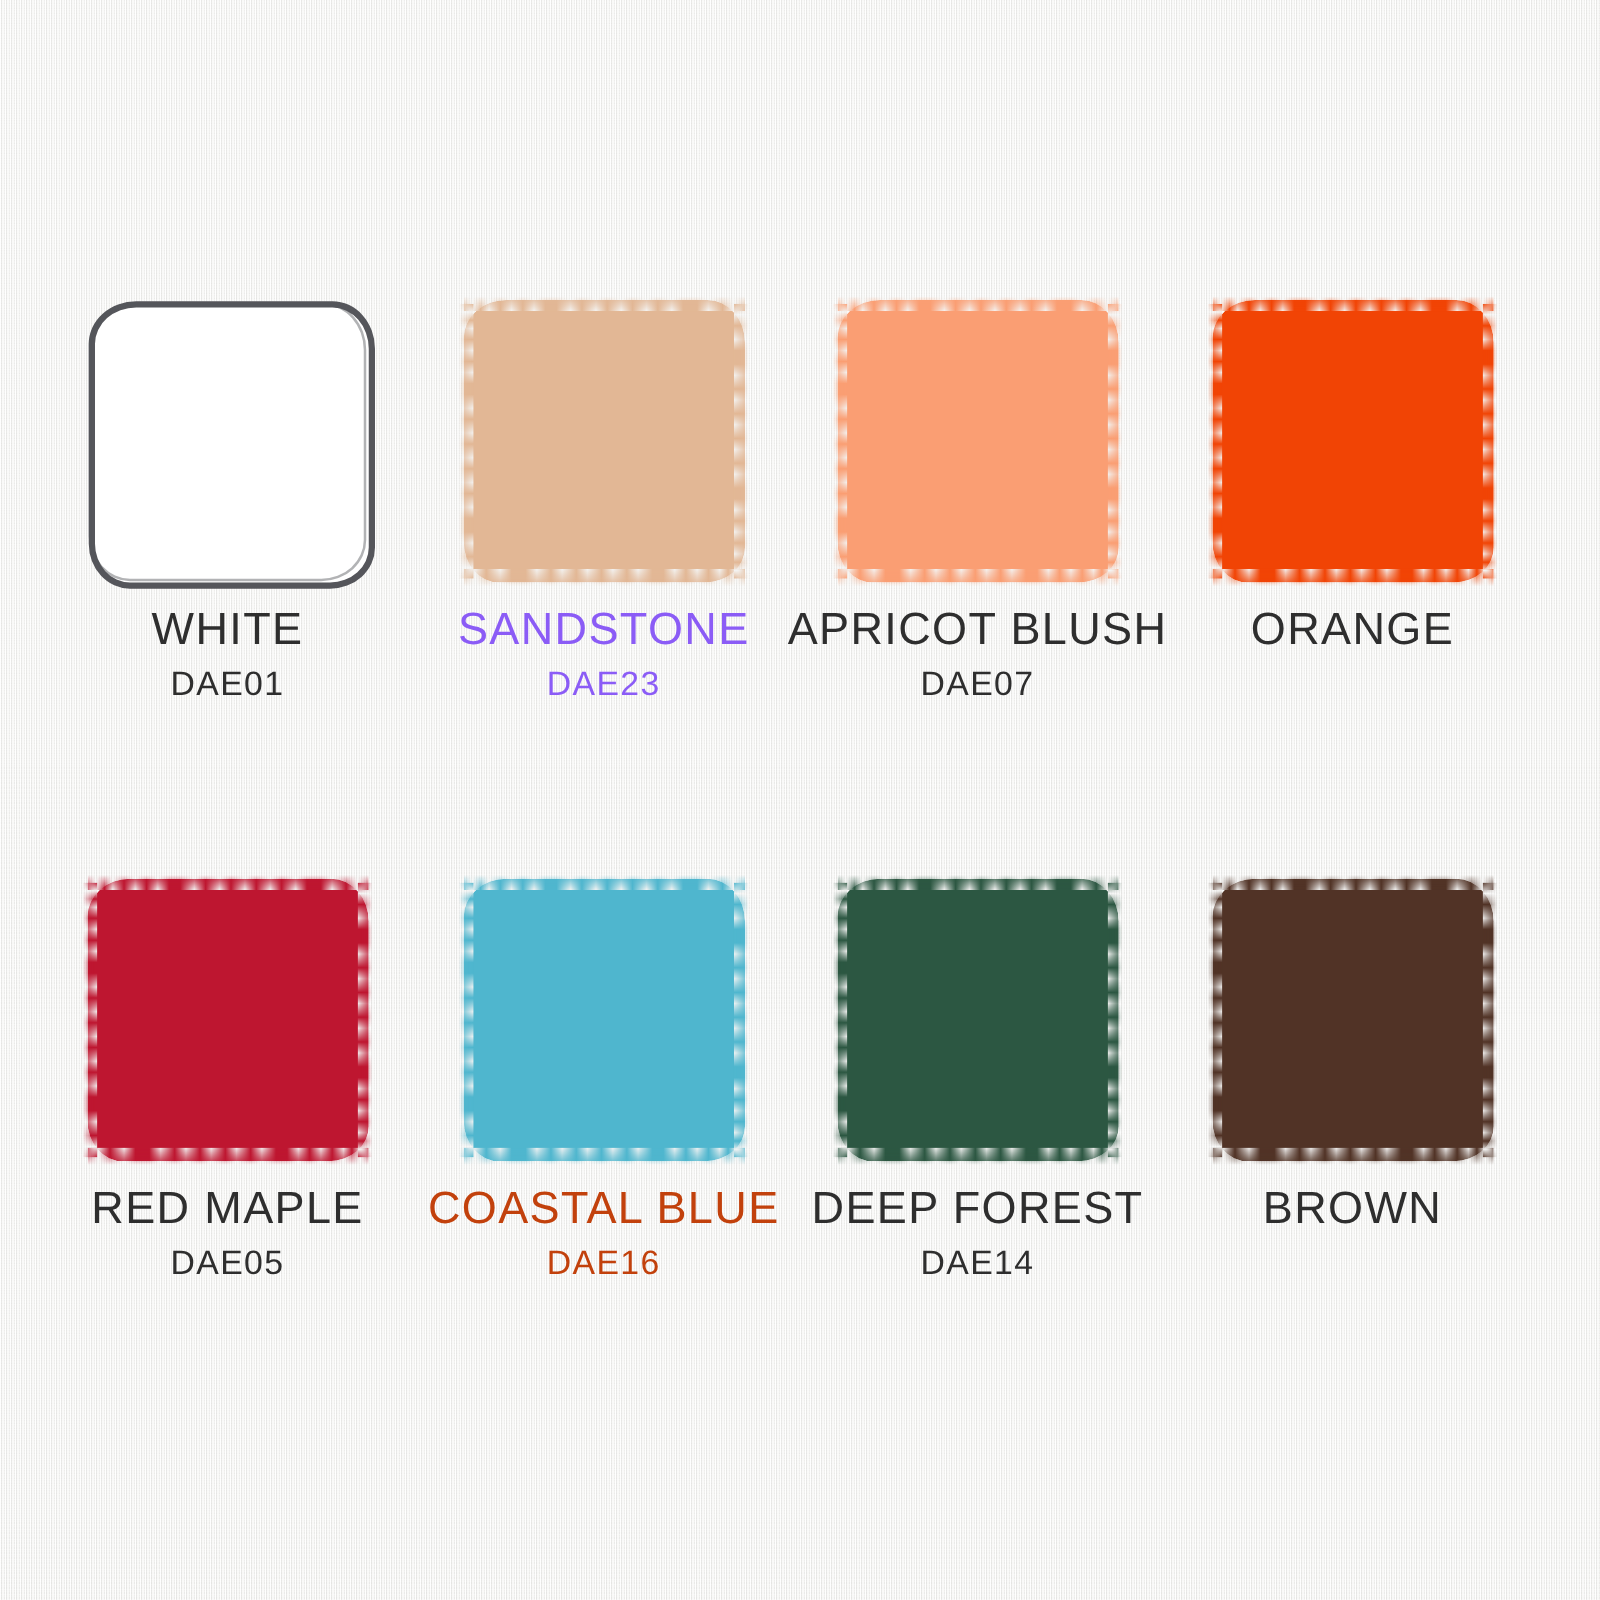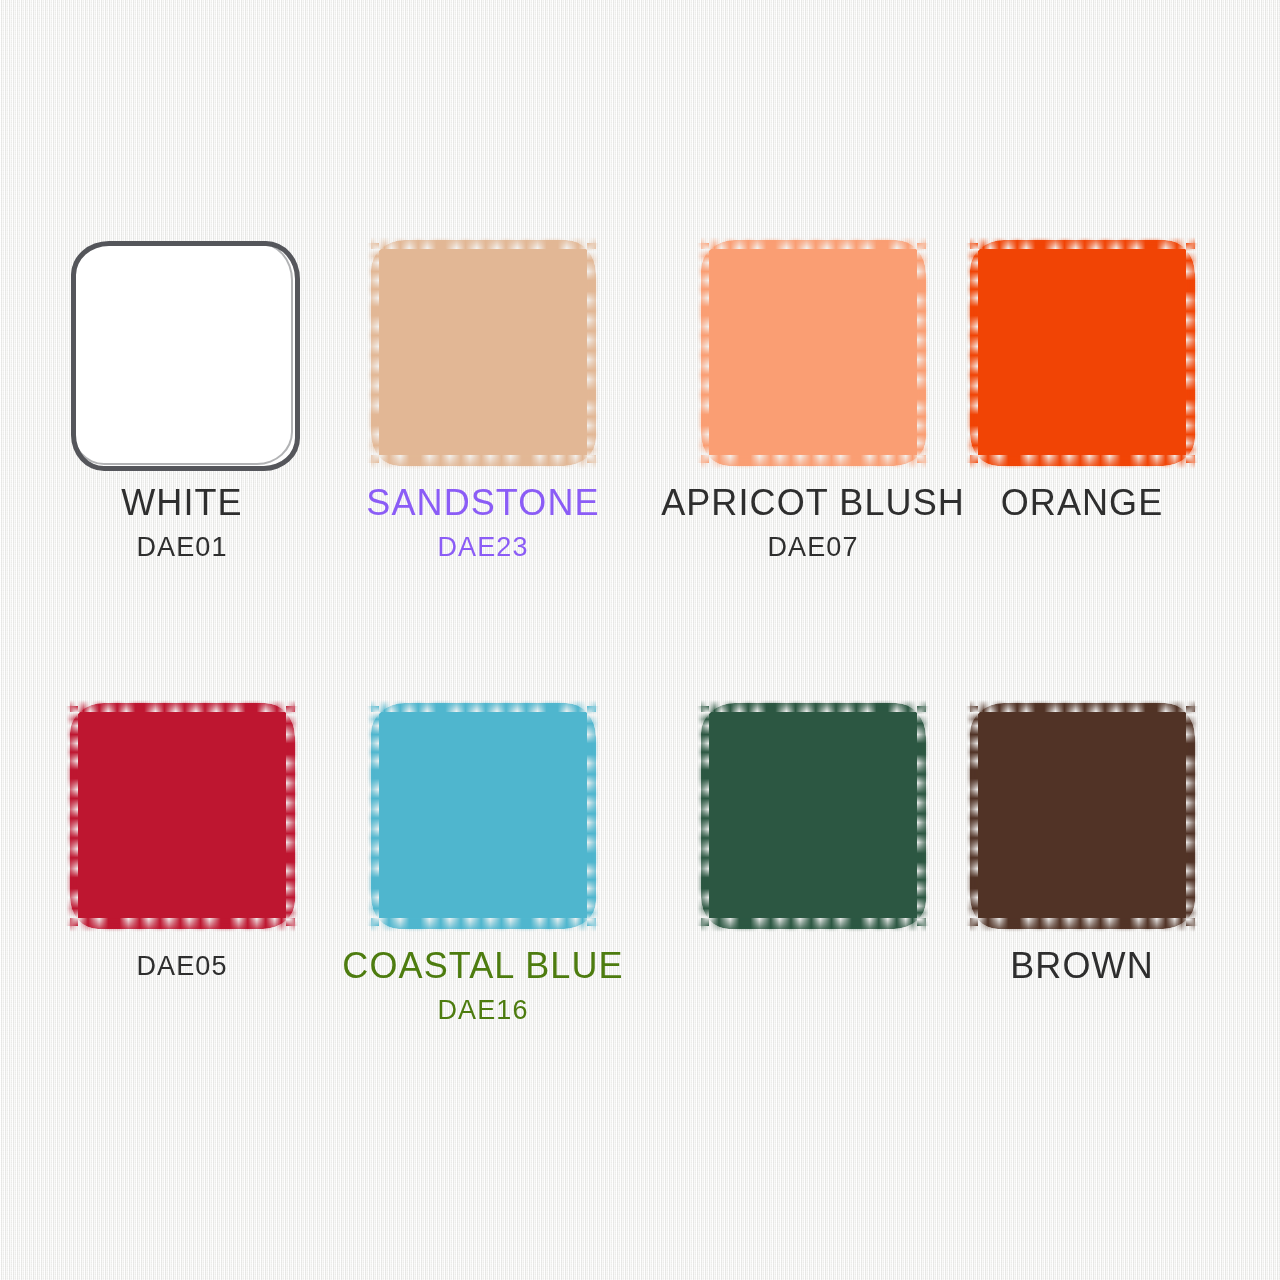--- a/index.html
+++ b/index.html
@@ -59,21 +59,21 @@
   }
 
   .swatch-cell {
     position: absolute;
     width: 232px;
   }
 
   
   .col-0 { left: 66px; }
   .col-1 { left: 367px; }
-  .col-2 { left: 666px; margin-left: 31px; }
+  .col-2 { left: 666px; }
   .col-3 { left: 966px; }
 
   
   .row-0 { top: 237px; }
   .row-1 { top: 700px; }
 
   .chip-wrap {
     position: relative;
     width: 232px;
     height: 232px;
@@ -223,46 +223,51 @@
 
   <div class="swatch-cell col-0 row-1">
     <div class="chip-wrap">
       <div class="chip brushed" style="background: rgb(190, 22, 48);"></div>
       <div class="rag rag-top" style="background: linear-gradient(90deg, rgb(190, 22, 48) 0%, rgb(243, 243, 242) 3%, rgb(190, 22, 48) 6%, rgb(243, 243, 242) 9%, rgb(190, 22, 48) 13%, rgb(243, 243, 242) 17%, rgb(190, 22, 48) 21%, rgb(243, 243, 242) 25%, rgb(190, 22, 48) 29%, rgb(190, 22, 48) 33%, rgb(243, 243, 242) 38%, rgb(190, 22, 48) 42%, rgb(243, 243, 242) 47%, rgb(190, 22, 48) 51%, rgb(243, 243, 242) 56%, rgb(190, 22, 48) 60%, rgb(243, 243, 242) 65%, rgb(190, 22, 48) 69%, rgb(243, 243, 242) 74%, rgb(190, 22, 48) 78%, rgb(190, 22, 48) 83%, rgb(243, 243, 242) 87%, rgb(190, 22, 48) 92%, rgb(243, 243, 242) 96%, rgb(190, 22, 48) 100%); mask-image: linear-gradient(to top, rgb(0, 0, 0), rgba(0, 0, 0, 0));"></div>
       <div class="rag rag-bottom" style="background: linear-gradient(270deg, rgb(190, 22, 48) 0%, rgb(243, 243, 242) 3%, rgb(190, 22, 48) 6%, rgb(243, 243, 242) 9%, rgb(190, 22, 48) 13%, rgb(243, 243, 242) 17%, rgb(190, 22, 48) 21%, rgb(243, 243, 242) 25%, rgb(190, 22, 48) 29%, rgb(190, 22, 48) 33%, rgb(243, 243, 242) 38%, rgb(190, 22, 48) 42%, rgb(243, 243, 242) 47%, rgb(190, 22, 48) 51%, rgb(243, 243, 242) 56%, rgb(190, 22, 48) 60%, rgb(243, 243, 242) 65%, rgb(190, 22, 48) 69%, rgb(243, 243, 242) 74%, rgb(190, 22, 48) 78%, rgb(190, 22, 48) 83%, rgb(243, 243, 242) 87%, rgb(190, 22, 48) 92%, rgb(243, 243, 242) 96%, rgb(190, 22, 48) 100%); mask-image: linear-gradient(rgb(0, 0, 0), rgba(0, 0, 0, 0));"></div>
       <div class="rag rag-left" style="background: linear-gradient(rgb(190, 22, 48) 0%, rgb(243, 243, 242) 3%, rgb(190, 22, 48) 6%, rgb(243, 243, 242) 9%, rgb(190, 22, 48) 13%, rgb(243, 243, 242) 17%, rgb(190, 22, 48) 21%, rgb(243, 243, 242) 25%, rgb(190, 22, 48) 29%, rgb(190, 22, 48) 33%, rgb(243, 243, 242) 38%, rgb(190, 22, 48) 42%, rgb(243, 243, 242) 47%, rgb(190, 22, 48) 51%, rgb(243, 243, 242) 56%, rgb(190, 22, 48) 60%, rgb(243, 243, 242) 65%, rgb(190, 22, 48) 69%, rgb(243, 243, 242) 74%, rgb(190, 22, 48) 78%, rgb(190, 22, 48) 83%, rgb(243, 243, 242) 87%, rgb(190, 22, 48) 92%, rgb(243, 243, 242) 96%, rgb(190, 22, 48) 100%); mask-image: linear-gradient(to left, rgb(0, 0, 0), rgba(0, 0, 0, 0));"></div>
       <div class="rag rag-right" style="background: linear-gradient(0deg, rgb(190, 22, 48) 0%, rgb(243, 243, 242) 3%, rgb(190, 22, 48) 6%, rgb(243, 243, 242) 9%, rgb(190, 22, 48) 13%, rgb(243, 243, 242) 17%, rgb(190, 22, 48) 21%, rgb(243, 243, 242) 25%, rgb(190, 22, 48) 29%, rgb(190, 22, 48) 33%, rgb(243, 243, 242) 38%, rgb(190, 22, 48) 42%, rgb(243, 243, 242) 47%, rgb(190, 22, 48) 51%, rgb(243, 243, 242) 56%, rgb(190, 22, 48) 60%, rgb(243, 243, 242) 65%, rgb(190, 22, 48) 69%, rgb(243, 243, 242) 74%, rgb(190, 22, 48) 78%, rgb(190, 22, 48) 83%, rgb(243, 243, 242) 87%, rgb(190, 22, 48) 92%, rgb(243, 243, 242) 96%, rgb(190, 22, 48) 100%); mask-image: linear-gradient(to right, rgb(0, 0, 0), rgba(0, 0, 0, 0));"></div>
     </div>
     <div class="labels" style="color: rgb(46, 46, 46);">
+      <span class="label-name">RED MAPLE</span>
       <span class="label-code">DAE05</span>
     </div>
   </div>
 
   <div class="swatch-cell col-1 row-1">
     <div class="chip-wrap">
       <div class="chip brushed" style="background: rgb(79, 182, 206);"></div>
       <div class="rag rag-top" style="background: linear-gradient(90deg, rgb(79, 182, 206) 0%, rgb(243, 243, 242) 3%, rgb(79, 182, 206) 6%, rgb(243, 243, 242) 9%, rgb(79, 182, 206) 13%, rgb(243, 243, 242) 17%, rgb(79, 182, 206) 21%, rgb(243, 243, 242) 25%, rgb(79, 182, 206) 29%, rgb(79, 182, 206) 33%, rgb(243, 243, 242) 38%, rgb(79, 182, 206) 42%, rgb(243, 243, 242) 47%, rgb(79, 182, 206) 51%, rgb(243, 243, 242) 56%, rgb(79, 182, 206) 60%, rgb(243, 243, 242) 65%, rgb(79, 182, 206) 69%, rgb(243, 243, 242) 74%, rgb(79, 182, 206) 78%, rgb(79, 182, 206) 83%, rgb(243, 243, 242) 87%, rgb(79, 182, 206) 92%, rgb(243, 243, 242) 96%, rgb(79, 182, 206) 100%); mask-image: linear-gradient(to top, rgb(0, 0, 0), rgba(0, 0, 0, 0));"></div>
       <div class="rag rag-bottom" style="background: linear-gradient(270deg, rgb(79, 182, 206) 0%, rgb(243, 243, 242) 3%, rgb(79, 182, 206) 6%, rgb(243, 243, 242) 9%, rgb(79, 182, 206) 13%, rgb(243, 243, 242) 17%, rgb(79, 182, 206) 21%, rgb(243, 243, 242) 25%, rgb(79, 182, 206) 29%, rgb(79, 182, 206) 33%, rgb(243, 243, 242) 38%, rgb(79, 182, 206) 42%, rgb(243, 243, 242) 47%, rgb(79, 182, 206) 51%, rgb(243, 243, 242) 56%, rgb(79, 182, 206) 60%, rgb(243, 243, 242) 65%, rgb(79, 182, 206) 69%, rgb(243, 243, 242) 74%, rgb(79, 182, 206) 78%, rgb(79, 182, 206) 83%, rgb(243, 243, 242) 87%, rgb(79, 182, 206) 92%, rgb(243, 243, 242) 96%, rgb(79, 182, 206) 100%); mask-image: linear-gradient(rgb(0, 0, 0), rgba(0, 0, 0, 0));"></div>
       <div class="rag rag-left" style="background: linear-gradient(rgb(79, 182, 206) 0%, rgb(243, 243, 242) 3%, rgb(79, 182, 206) 6%, rgb(243, 243, 242) 9%, rgb(79, 182, 206) 13%, rgb(243, 243, 242) 17%, rgb(79, 182, 206) 21%, rgb(243, 243, 242) 25%, rgb(79, 182, 206) 29%, rgb(79, 182, 206) 33%, rgb(243, 243, 242) 38%, rgb(79, 182, 206) 42%, rgb(243, 243, 242) 47%, rgb(79, 182, 206) 51%, rgb(243, 243, 242) 56%, rgb(79, 182, 206) 60%, rgb(243, 243, 242) 65%, rgb(79, 182, 206) 69%, rgb(243, 243, 242) 74%, rgb(79, 182, 206) 78%, rgb(79, 182, 206) 83%, rgb(243, 243, 242) 87%, rgb(79, 182, 206) 92%, rgb(243, 243, 242) 96%, rgb(79, 182, 206) 100%); mask-image: linear-gradient(to left, rgb(0, 0, 0), rgba(0, 0, 0, 0));"></div>
       <div class="rag rag-right" style="background: linear-gradient(0deg, rgb(79, 182, 206) 0%, rgb(243, 243, 242) 3%, rgb(79, 182, 206) 6%, rgb(243, 243, 242) 9%, rgb(79, 182, 206) 13%, rgb(243, 243, 242) 17%, rgb(79, 182, 206) 21%, rgb(243, 243, 242) 25%, rgb(79, 182, 206) 29%, rgb(79, 182, 206) 33%, rgb(243, 243, 242) 38%, rgb(79, 182, 206) 42%, rgb(243, 243, 242) 47%, rgb(79, 182, 206) 51%, rgb(243, 243, 242) 56%, rgb(79, 182, 206) 60%, rgb(243, 243, 242) 65%, rgb(79, 182, 206) 69%, rgb(243, 243, 242) 74%, rgb(79, 182, 206) 78%, rgb(79, 182, 206) 83%, rgb(243, 243, 242) 87%, rgb(79, 182, 206) 92%, rgb(243, 243, 242) 96%, rgb(79, 182, 206) 100%); mask-image: linear-gradient(to right, rgb(0, 0, 0), rgba(0, 0, 0, 0));"></div>
     </div>
-    <div class="labels" style="color: #4d7c0f;">
+    <div class="labels" style="color: #c2410c;">
       <span class="label-name">COASTAL BLUE</span>
       <span class="label-code">DAE16</span>
     </div>
   </div>
 
   <div class="swatch-cell col-2 row-1">
     <div class="chip-wrap">
       <div class="chip brushed" style="background: rgb(44, 87, 66);"></div>
       <div class="rag rag-top" style="background: linear-gradient(90deg, rgb(44, 87, 66) 0%, rgb(243, 243, 242) 3%, rgb(44, 87, 66) 6%, rgb(243, 243, 242) 9%, rgb(44, 87, 66) 13%, rgb(243, 243, 242) 17%, rgb(44, 87, 66) 21%, rgb(243, 243, 242) 25%, rgb(44, 87, 66) 29%, rgb(44, 87, 66) 33%, rgb(243, 243, 242) 38%, rgb(44, 87, 66) 42%, rgb(243, 243, 242) 47%, rgb(44, 87, 66) 51%, rgb(243, 243, 242) 56%, rgb(44, 87, 66) 60%, rgb(243, 243, 242) 65%, rgb(44, 87, 66) 69%, rgb(243, 243, 242) 74%, rgb(44, 87, 66) 78%, rgb(44, 87, 66) 83%, rgb(243, 243, 242) 87%, rgb(44, 87, 66) 92%, rgb(243, 243, 242) 96%, rgb(44, 87, 66) 100%); mask-image: linear-gradient(to top, rgb(0, 0, 0), rgba(0, 0, 0, 0));"></div>
       <div class="rag rag-bottom" style="background: linear-gradient(270deg, rgb(44, 87, 66) 0%, rgb(243, 243, 242) 3%, rgb(44, 87, 66) 6%, rgb(243, 243, 242) 9%, rgb(44, 87, 66) 13%, rgb(243, 243, 242) 17%, rgb(44, 87, 66) 21%, rgb(243, 243, 242) 25%, rgb(44, 87, 66) 29%, rgb(44, 87, 66) 33%, rgb(243, 243, 242) 38%, rgb(44, 87, 66) 42%, rgb(243, 243, 242) 47%, rgb(44, 87, 66) 51%, rgb(243, 243, 242) 56%, rgb(44, 87, 66) 60%, rgb(243, 243, 242) 65%, rgb(44, 87, 66) 69%, rgb(243, 243, 242) 74%, rgb(44, 87, 66) 78%, rgb(44, 87, 66) 83%, rgb(243, 243, 242) 87%, rgb(44, 87, 66) 92%, rgb(243, 243, 242) 96%, rgb(44, 87, 66) 100%); mask-image: linear-gradient(rgb(0, 0, 0), rgba(0, 0, 0, 0));"></div>
       <div class="rag rag-left" style="background: linear-gradient(rgb(44, 87, 66) 0%, rgb(243, 243, 242) 3%, rgb(44, 87, 66) 6%, rgb(243, 243, 242) 9%, rgb(44, 87, 66) 13%, rgb(243, 243, 242) 17%, rgb(44, 87, 66) 21%, rgb(243, 243, 242) 25%, rgb(44, 87, 66) 29%, rgb(44, 87, 66) 33%, rgb(243, 243, 242) 38%, rgb(44, 87, 66) 42%, rgb(243, 243, 242) 47%, rgb(44, 87, 66) 51%, rgb(243, 243, 242) 56%, rgb(44, 87, 66) 60%, rgb(243, 243, 242) 65%, rgb(44, 87, 66) 69%, rgb(243, 243, 242) 74%, rgb(44, 87, 66) 78%, rgb(44, 87, 66) 83%, rgb(243, 243, 242) 87%, rgb(44, 87, 66) 92%, rgb(243, 243, 242) 96%, rgb(44, 87, 66) 100%); mask-image: linear-gradient(to left, rgb(0, 0, 0), rgba(0, 0, 0, 0));"></div>
       <div class="rag rag-right" style="background: linear-gradient(0deg, rgb(44, 87, 66) 0%, rgb(243, 243, 242) 3%, rgb(44, 87, 66) 6%, rgb(243, 243, 242) 9%, rgb(44, 87, 66) 13%, rgb(243, 243, 242) 17%, rgb(44, 87, 66) 21%, rgb(243, 243, 242) 25%, rgb(44, 87, 66) 29%, rgb(44, 87, 66) 33%, rgb(243, 243, 242) 38%, rgb(44, 87, 66) 42%, rgb(243, 243, 242) 47%, rgb(44, 87, 66) 51%, rgb(243, 243, 242) 56%, rgb(44, 87, 66) 60%, rgb(243, 243, 242) 65%, rgb(44, 87, 66) 69%, rgb(243, 243, 242) 74%, rgb(44, 87, 66) 78%, rgb(44, 87, 66) 83%, rgb(243, 243, 242) 87%, rgb(44, 87, 66) 92%, rgb(243, 243, 242) 96%, rgb(44, 87, 66) 100%); mask-image: linear-gradient(to right, rgb(0, 0, 0), rgba(0, 0, 0, 0));"></div>
     </div>
+    <div class="labels" style="color: rgb(46, 46, 46);">
+      <span class="label-name">DEEP FOREST</span>
+      <span class="label-code">DAE14</span>
+    </div>
   </div>
 
   <div class="swatch-cell col-3 row-1">
     <div class="chip-wrap">
       <div class="chip brushed" style="background: rgb(81, 51, 38);"></div>
       <div class="rag rag-top" style="background: linear-gradient(90deg, rgb(81, 51, 38) 0%, rgb(243, 243, 242) 3%, rgb(81, 51, 38) 6%, rgb(243, 243, 242) 9%, rgb(81, 51, 38) 13%, rgb(243, 243, 242) 17%, rgb(81, 51, 38) 21%, rgb(243, 243, 242) 25%, rgb(81, 51, 38) 29%, rgb(81, 51, 38) 33%, rgb(243, 243, 242) 38%, rgb(81, 51, 38) 42%, rgb(243, 243, 242) 47%, rgb(81, 51, 38) 51%, rgb(243, 243, 242) 56%, rgb(81, 51, 38) 60%, rgb(243, 243, 242) 65%, rgb(81, 51, 38) 69%, rgb(243, 243, 242) 74%, rgb(81, 51, 38) 78%, rgb(81, 51, 38) 83%, rgb(243, 243, 242) 87%, rgb(81, 51, 38) 92%, rgb(243, 243, 242) 96%, rgb(81, 51, 38) 100%); mask-image: linear-gradient(to top, rgb(0, 0, 0), rgba(0, 0, 0, 0));"></div>
       <div class="rag rag-bottom" style="background: linear-gradient(270deg, rgb(81, 51, 38) 0%, rgb(243, 243, 242) 3%, rgb(81, 51, 38) 6%, rgb(243, 243, 242) 9%, rgb(81, 51, 38) 13%, rgb(243, 243, 242) 17%, rgb(81, 51, 38) 21%, rgb(243, 243, 242) 25%, rgb(81, 51, 38) 29%, rgb(81, 51, 38) 33%, rgb(243, 243, 242) 38%, rgb(81, 51, 38) 42%, rgb(243, 243, 242) 47%, rgb(81, 51, 38) 51%, rgb(243, 243, 242) 56%, rgb(81, 51, 38) 60%, rgb(243, 243, 242) 65%, rgb(81, 51, 38) 69%, rgb(243, 243, 242) 74%, rgb(81, 51, 38) 78%, rgb(81, 51, 38) 83%, rgb(243, 243, 242) 87%, rgb(81, 51, 38) 92%, rgb(243, 243, 242) 96%, rgb(81, 51, 38) 100%); mask-image: linear-gradient(rgb(0, 0, 0), rgba(0, 0, 0, 0));"></div>
       <div class="rag rag-left" style="background: linear-gradient(rgb(81, 51, 38) 0%, rgb(243, 243, 242) 3%, rgb(81, 51, 38) 6%, rgb(243, 243, 242) 9%, rgb(81, 51, 38) 13%, rgb(243, 243, 242) 17%, rgb(81, 51, 38) 21%, rgb(243, 243, 242) 25%, rgb(81, 51, 38) 29%, rgb(81, 51, 38) 33%, rgb(243, 243, 242) 38%, rgb(81, 51, 38) 42%, rgb(243, 243, 242) 47%, rgb(81, 51, 38) 51%, rgb(243, 243, 242) 56%, rgb(81, 51, 38) 60%, rgb(243, 243, 242) 65%, rgb(81, 51, 38) 69%, rgb(243, 243, 242) 74%, rgb(81, 51, 38) 78%, rgb(81, 51, 38) 83%, rgb(243, 243, 242) 87%, rgb(81, 51, 38) 92%, rgb(243, 243, 242) 96%, rgb(81, 51, 38) 100%); mask-image: linear-gradient(to left, rgb(0, 0, 0), rgba(0, 0, 0, 0));"></div>
       <div class="rag rag-right" style="background: linear-gradient(0deg, rgb(81, 51, 38) 0%, rgb(243, 243, 242) 3%, rgb(81, 51, 38) 6%, rgb(243, 243, 242) 9%, rgb(81, 51, 38) 13%, rgb(243, 243, 242) 17%, rgb(81, 51, 38) 21%, rgb(243, 243, 242) 25%, rgb(81, 51, 38) 29%, rgb(81, 51, 38) 33%, rgb(243, 243, 242) 38%, rgb(81, 51, 38) 42%, rgb(243, 243, 242) 47%, rgb(81, 51, 38) 51%, rgb(243, 243, 242) 56%, rgb(81, 51, 38) 60%, rgb(243, 243, 242) 65%, rgb(81, 51, 38) 69%, rgb(243, 243, 242) 74%, rgb(81, 51, 38) 78%, rgb(81, 51, 38) 83%, rgb(243, 243, 242) 87%, rgb(81, 51, 38) 92%, rgb(243, 243, 242) 96%, rgb(81, 51, 38) 100%); mask-image: linear-gradient(to right, rgb(0, 0, 0), rgba(0, 0, 0, 0));"></div>
     </div>

